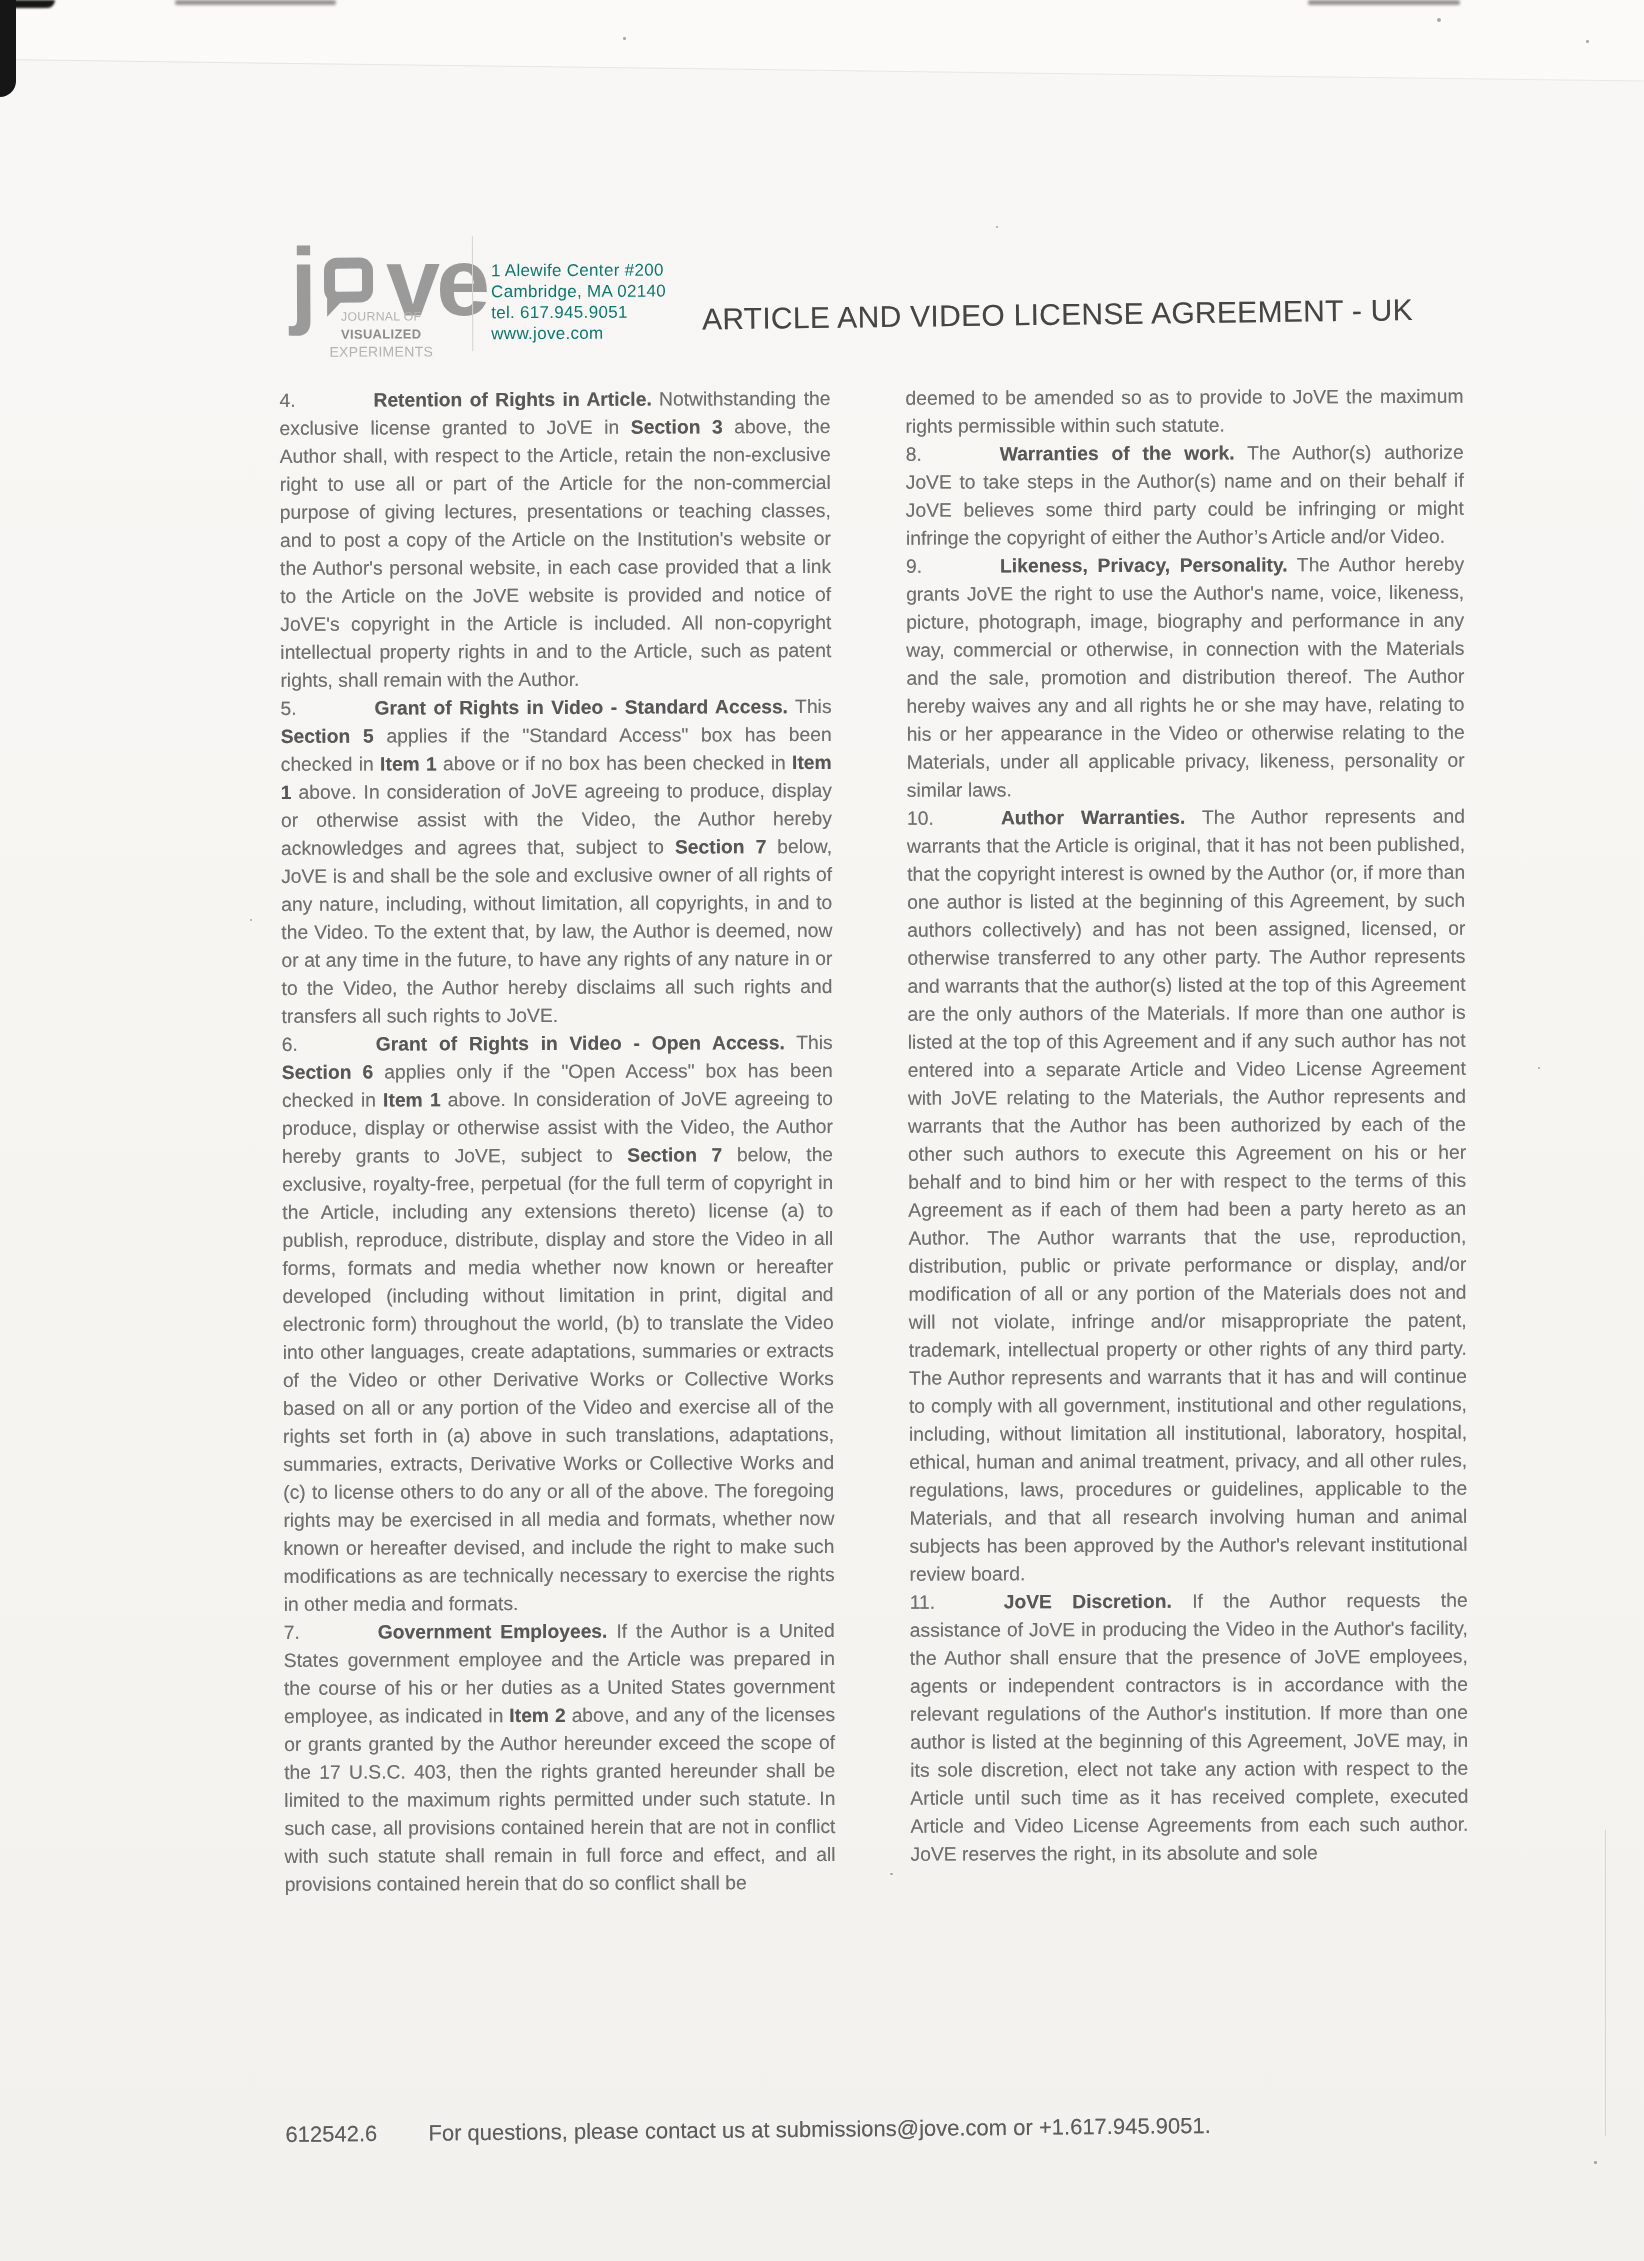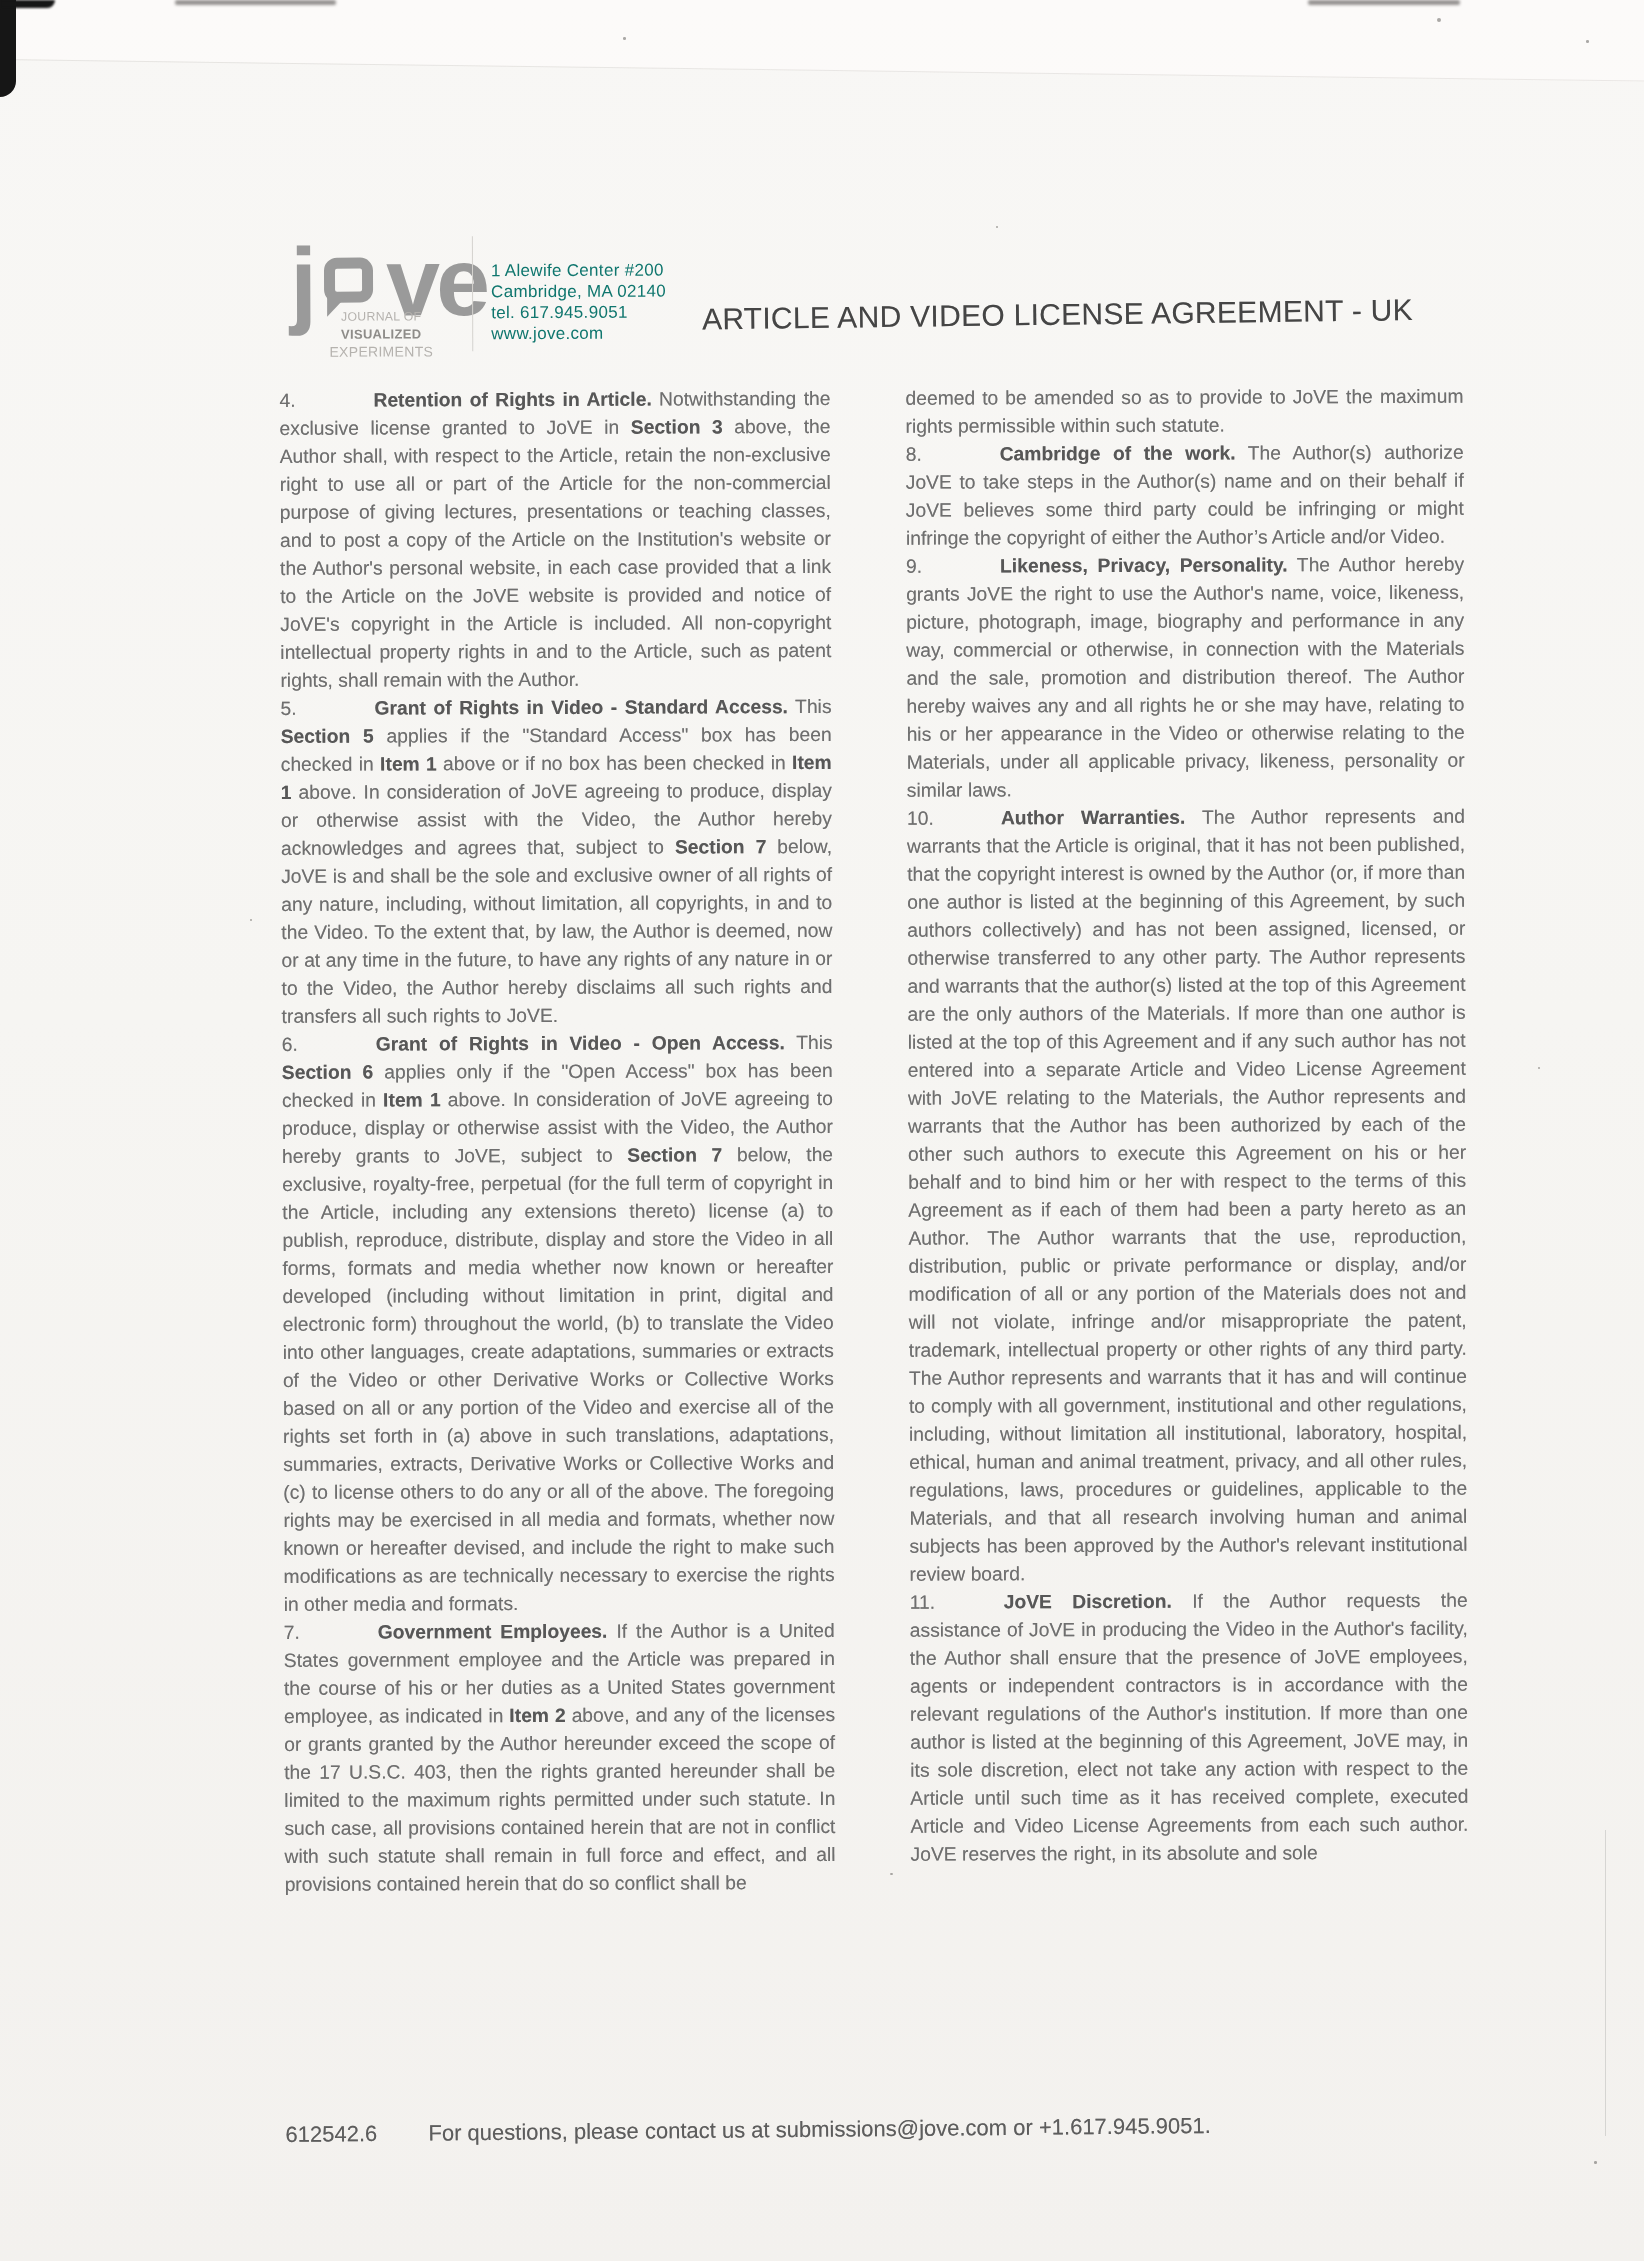--- a/index.html
+++ b/index.html
@@ -133,21 +133,21 @@
 
   <p class="section"><span class="num">5.</span><b class="lead">Grant of Rights in Video - Standard Access.</b><span class="body"> This <b>Section 5</b> applies if the "Standard Access" box has been checked in <b>Item 1</b> above or if no box has been checked in <b>Item 1</b> above. In consideration of JoVE agreeing to produce, display or otherwise assist with the Video, the Author hereby acknowledges and agrees that, subject to <b>Section 7</b> below, JoVE is and shall be the sole and exclusive owner of all rights of any nature, including, without limitation, all copyrights, in and to the Video. To the extent that, by law, the Author is deemed, now or at any time in the future, to have any rights of any nature in or to the Video, the Author hereby disclaims all such rights and transfers all such rights to JoVE.</span></p>
 
   <p class="section"><span class="num">6.</span><b class="lead">Grant of Rights in Video - Open Access.</b><span class="body"> This <b>Section 6</b> applies only if the "Open Access" box has been checked in <b>Item 1</b> above. In consideration of JoVE agreeing to produce, display or otherwise assist with the Video, the Author hereby grants to JoVE, subject to <b>Section 7</b> below, the exclusive, royalty-free, perpetual (for the full term of copyright in the Article, including any extensions thereto) license (a) to publish, reproduce, distribute, display and store the Video in all forms, formats and media whether now known or hereafter developed (including without limitation in print, digital and electronic form) throughout the world, (b) to translate the Video into other languages, create adaptations, summaries or extracts of the Video or other Derivative Works or Collective Works based on all or any portion of the Video and exercise all of the rights set forth in (a) above in such translations, adaptations, summaries, extracts, Derivative Works or Collective Works and (c) to license others to do any or all of the above. The foregoing rights may be exercised in all media and formats, whether now known or hereafter devised, and include the right to make such modifications as are technically necessary to exercise the rights in other media and formats.</span></p>
 
   <p class="section"><span class="num">7.</span><b class="lead">Government Employees.</b><span class="body"> If the Author is a United States government employee and the Article was prepared in the course of his or her duties as a United States government employee, as indicated in <b>Item 2</b> above, and any of the licenses or grants granted by the Author hereunder exceed the scope of the 17 U.S.C. 403, then the rights granted hereunder shall be limited to the maximum rights permitted under such statute. In such case, all provisions contained herein that are not in conflict with such statute shall remain in full force and effect, and all provisions contained herein that do so conflict shall be</span></p>
 </div>
   <div class="col col-right">
   <p class="section"><span class="body">deemed to be amended so as to provide to JoVE the maximum rights permissible within such statute.</span></p>
 
-  <p class="section"><span class="num">8.</span><b class="lead">Cambridge of the work.</b><span class="body"> The Author(s) authorize JoVE to take steps in the Author(s) name and on their behalf if JoVE believes some third party could be infringing or might infringe the copyright of either the Author’s Article and/or Video.</span></p>
+  <p class="section"><span class="num">8.</span><b class="lead">Warranties of the work.</b><span class="body"> The Author(s) authorize JoVE to take steps in the Author(s) name and on their behalf if JoVE believes some third party could be infringing or might infringe the copyright of either the Author’s Article and/or Video.</span></p>
 
   <p class="section"><span class="num">9.</span><b class="lead">Likeness, Privacy, Personality.</b><span class="body"> The Author hereby grants JoVE the right to use the Author's name, voice, likeness, picture, photograph, image, biography and performance in any way, commercial or otherwise, in connection with the Materials and the sale, promotion and distribution thereof. The Author hereby waives any and all rights he or she may have, relating to his or her appearance in the Video or otherwise relating to the Materials, under all applicable privacy, likeness, personality or similar laws.</span></p>
 
   <p class="section"><span class="num">10.</span><b class="lead">Author Warranties.</b><span class="body"> The Author represents and warrants that the Article is original, that it has not been published, that the copyright interest is owned by the Author (or, if more than one author is listed at the beginning of this Agreement, by such authors collectively) and has not been assigned, licensed, or otherwise transferred to any other party. The Author represents and warrants that the author(s) listed at the top of this Agreement are the only authors of the Materials. If more than one author is listed at the top of this Agreement and if any such author has not entered into a separate Article and Video License Agreement with JoVE relating to the Materials, the Author represents and warrants that the Author has been authorized by each of the other such authors to execute this Agreement on his or her behalf and to bind him or her with respect to the terms of this Agreement as if each of them had been a party hereto as an Author. The Author warrants that the use, reproduction, distribution, public or private performance or display, and/or modification of all or any portion of the Materials does not and will not violate, infringe and/or misappropriate the patent, trademark, intellectual property or other rights of any third party. The Author represents and warrants that it has and will continue to comply with all government, institutional and other regulations, including, without limitation all institutional, laboratory, hospital, ethical, human and animal treatment, privacy, and all other rules, regulations, laws, procedures or guidelines, applicable to the Materials, and that all research involving human and animal subjects has been approved by the Author's relevant institutional review board.</span></p>
 
   <p class="section"><span class="num">11.</span><b class="lead">JoVE Discretion.</b><span class="body"> If the Author requests the assistance of JoVE in producing the Video in the Author's facility, the Author shall ensure that the presence of JoVE employees, agents or independent contractors is in accordance with the relevant regulations of the Author's institution. If more than one author is listed at the beginning of this Agreement, JoVE may, in its sole discretion, elect not take any action with respect to the Article until such time as it has received complete, executed Article and Video License Agreements from each such author. JoVE reserves the right, in its absolute and sole</span></p>
 </div>
 
   <div class="footer">
     <span class="docnum">612542.6</span><span>For questions, please contact us at submissions@jove.com or +1.617.945.9051.</span>

